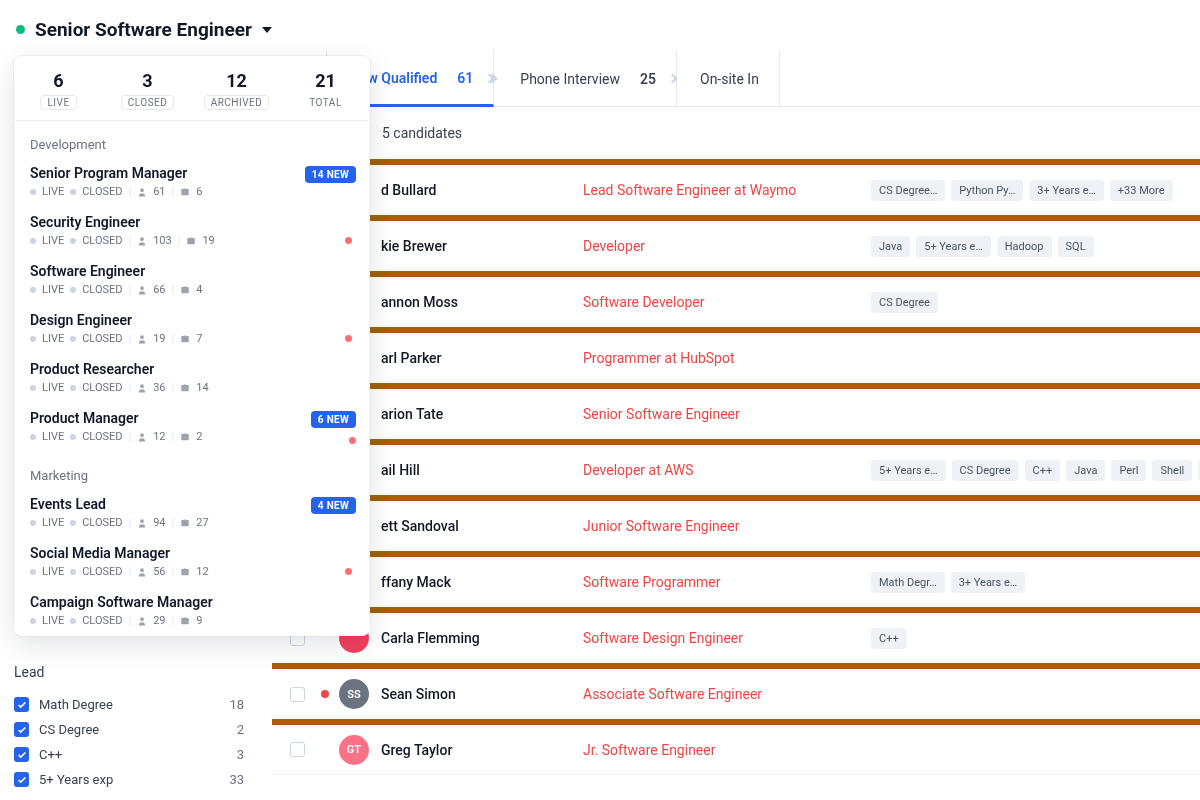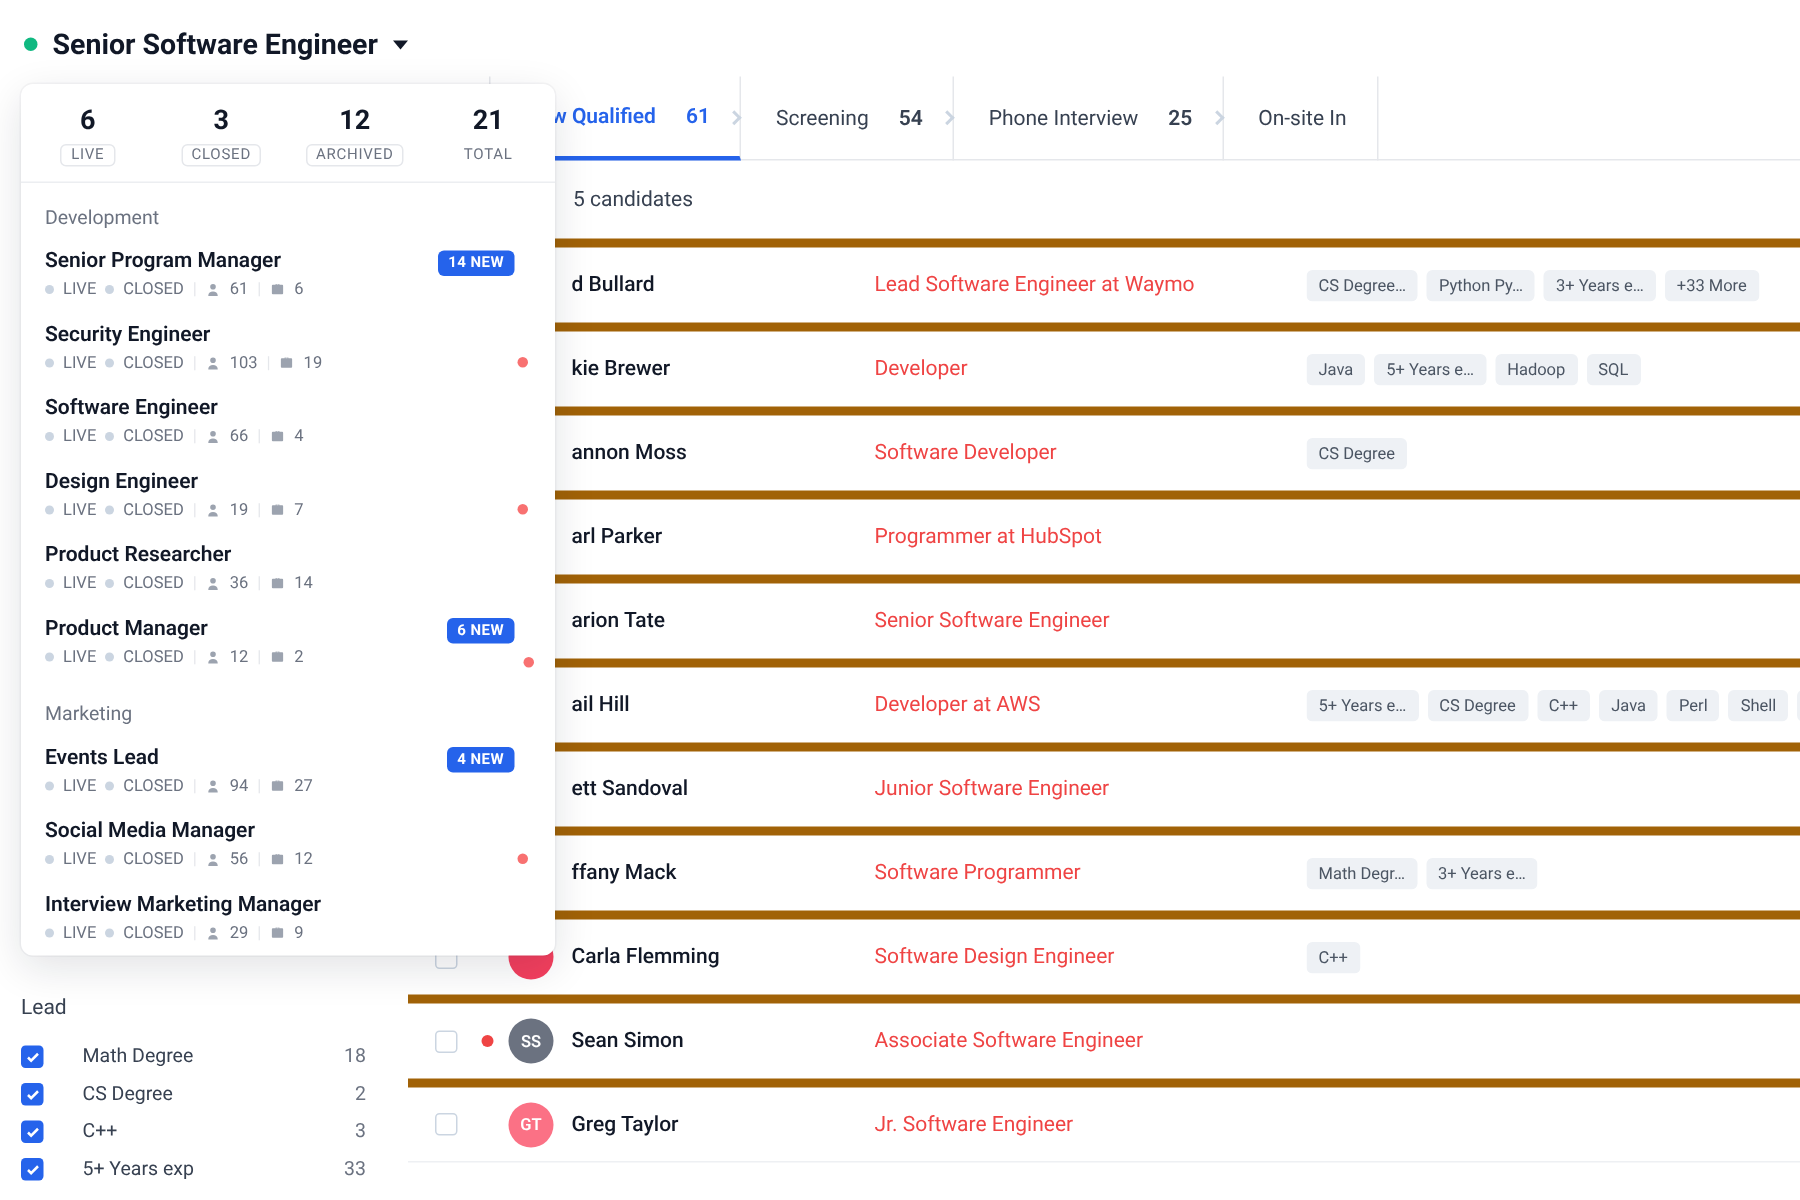--- a/index.html
+++ b/index.html
@@ -13,21 +13,21 @@
 .summary-cell{flex:1;text-align:center;padding:14px 0 10px 0}
 .summary-num{font-size:18px;font-weight:700;color:#111827}
 .summary-lbl{font-size:10px;letter-spacing:.5px;color:#6b7280;border:1px solid #e5e7eb;border-radius:4px;padding:1px 6px;display:inline-block;margin-top:4px}
 .summary-lbl.plain{border:none;padding:1px 0}
 .group-title{font-size:13px;color:#6b7280;padding:16px 16px 6px 16px}
 .job{padding:7px 16px 9px 16px;position:relative}
 .job-title{font-size:14px;font-weight:600;color:#111827;margin-bottom:4px}
 .job-meta{display:flex;align-items:center;gap:6px;font-size:11px;color:#6b7280}
 .meta-dot{width:6px;height:6px;border-radius:50%;background:#cbd5e1;display:inline-block}
 .meta-sep{color:#e5e7eb}
-.badge{background:#2563eb;color:#fff;font-size:10px;font-weight:700;letter-spacing:.3px;border-radius:4px;padding:3px 7px;position:absolute;right:27px;top:8px}
+.badge{background:#2563eb;color:#fff;font-size:10px;font-weight:700;letter-spacing:.3px;border-radius:4px;padding:3px 7px;position:absolute;right:14px;top:8px}
 .red-dot{width:7px;height:7px;border-radius:50%;background:#f87171;position:absolute;right:18px;top:30px}
 .red-dot.withbadge{right:14px;top:34px}
 .page{padding-left:12px}
 .pipeline{margin-left:250px;display:flex;align-items:center;border-bottom:1px solid #e5e7eb;height:56px;margin-top:-4px}
 .stage{display:flex;align-items:center;justify-content:space-between;padding:0 20px;height:56px;border-right:1px solid #e5e7eb;gap:20px;cursor:pointer}
 .stage.active{border-bottom:3px solid #2563eb;margin-bottom:-1px}
 .stage.active .sname,.stage.active .scount{color:#2563eb;font-weight:600}
 .sname{font-size:14px;color:#374151}
 .scount{font-size:14px;font-weight:600;color:#374151}
 .chev{width:7px;height:7px;border-right:2px solid #cbd5e1;border-top:2px solid #cbd5e1;transform:rotate(45deg);margin-left:-8px;margin-right:4px}
@@ -39,21 +39,21 @@
 .inddot{width:8px;height:8px;border-radius:50%;flex-shrink:0;margin-left:-4px;margin-right:-2px}
 .inddot.spacer{background:transparent}
 .av{width:30px;height:30px;border-radius:50%;flex-shrink:0;display:flex;align-items:center;justify-content:center;font-size:11px;font-weight:600;color:#fff}
 .cname{font-size:14px;font-weight:500;color:#111827;width:190px;flex-shrink:0}
 .crole{font-size:14px;color:#ef4444;width:276px;flex-shrink:0}
 .tags{display:flex;gap:6px;flex-wrap:nowrap;overflow:hidden}
 .tag{background:#eef1f5;color:#4b5563;font-size:11px;padding:4px 8px;border-radius:4px;white-space:nowrap}
 .sidebar-tags{position:absolute;left:14px;top:664px;width:230px}
 .st-title{font-size:14px;color:#374151;margin-bottom:12px}
 .st-row{display:flex;align-items:center;justify-content:space-between;padding:5px 0}
-.st-left{display:flex;align-items:center;gap:26px}
+.st-left{display:flex;align-items:center;gap:10px}
 .chk{width:15px;height:15px;border-radius:3px;background:#2563eb;display:flex;align-items:center;justify-content:center}
 .chk svg{width:10px;height:10px}
 .st-label{font-size:13px;color:#374151}
 .st-count{font-size:13px;color:#6b7280}
 .person-icon{width:10px;height:10px;fill:#9ca3af}
 .brief-icon{width:10px;height:10px;fill:#9ca3af}
 </style>
 </head>
 <body>
 
@@ -245,21 +245,21 @@
         <span class="meta-sep">|</span>
           <svg class="brief-icon" viewBox="0 0 16 16">
             <path d="M6 3V2h4v1h3a1 1 0 011 1v8a1 1 0 01-1 1H3a1 1 0 01-1-1V4a1 1 0 011-1h3zm1 0h2V2.5H7V3z"></path>
           </svg>
           <span>12</span>
       </div>
 
       <span class="red-dot"></span>
     </div>
       <div class="job">
-      <div class="job-title">Interview Marketing Manager</div>
+      <div class="job-title">Campaign Software Manager</div>
       <div class="job-meta">
         <span class="meta-dot"></span>
           <span>LIVE</span>
         <span class="meta-dot"></span>
           <span>CLOSED</span>
         <span class="meta-sep">|</span>
           <svg class="person-icon" viewBox="0 0 16 16">
             <path d="M8 8a3 3 0 100-6 3 3 0 000 6zm-5 6c0-2.5 2.2-4 5-4s5 1.5 5 4v1H3v-1z"></path>
           </svg>
           <span>29</span>
@@ -279,24 +279,20 @@
     <div class="stage">
 
       <span class="scount">543</span>
     </div>
       <span class="chev"></span>
     <div class="stage active">
       <span class="sname">New Qualified</span>
       <span class="scount">61</span>
     </div>
       <span class="chev"></span>
-    <div class="stage">
-      <span class="sname">Screening</span>
-      <span class="scount">54</span>
-    </div>
       <span class="chev"></span>
     <div class="stage">
       <span class="sname">Phone Interview</span>
       <span class="scount">25</span>
     </div>
       <span class="chev"></span>
     <div class="stage">
       <span class="sname">On-site In</span>
 
     </div>

